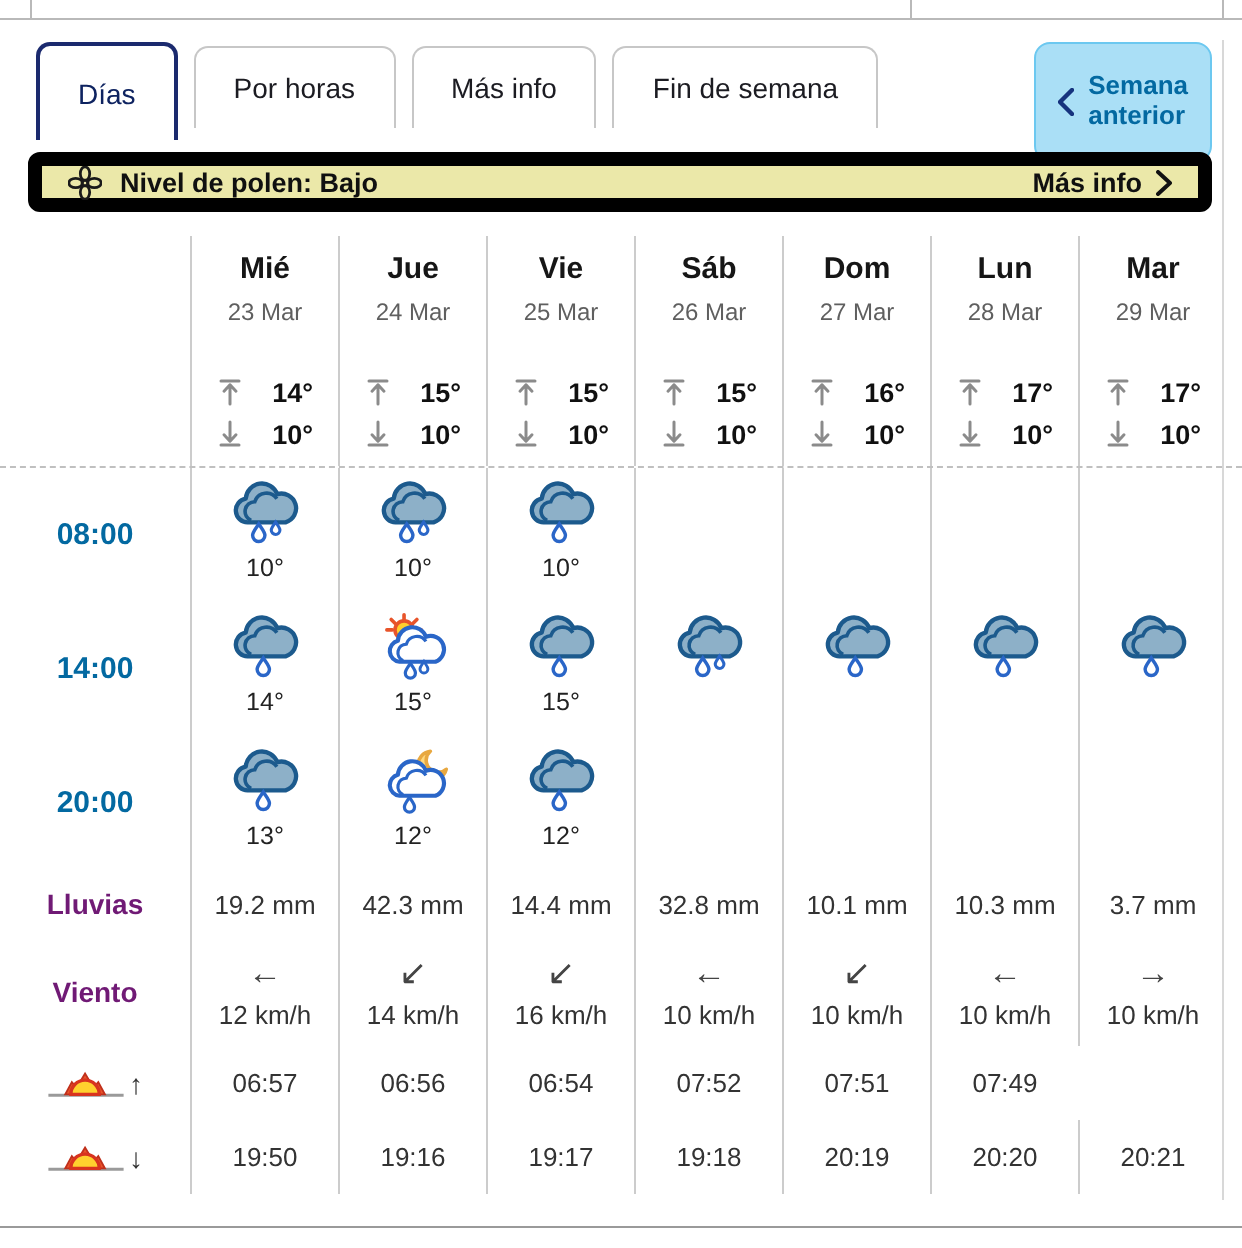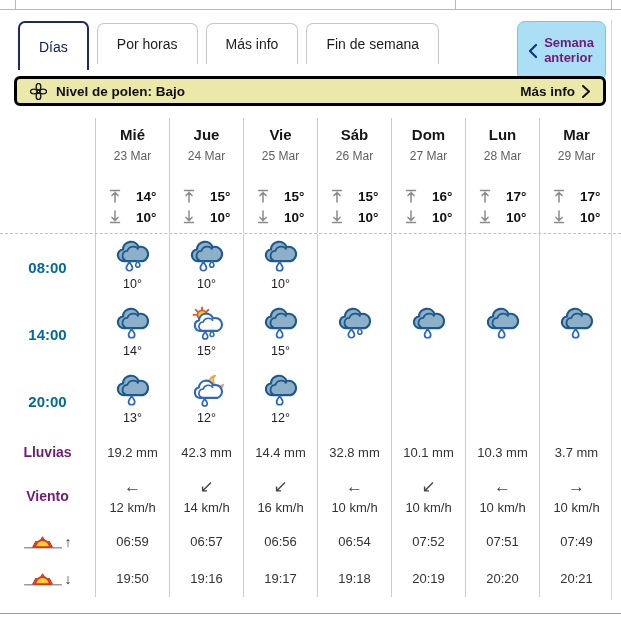--- a/index.html
+++ b/index.html
@@ -14,26 +14,26 @@
 
   
   .tabbar{position:absolute;top:21px;left:18px;width:588px;display:flex;align-items:flex-start;}
   .tab{box-sizing:border-box;margin-top:2px;height:41px;display:flex;align-items:center;
        padding:0 19px;background:#fff;border:1px solid #c7c7c7;border-bottom:none;
        border-radius:7px 7px 0 0;font-size:14px;color:#1c1c22;margin-right:8px;cursor:pointer;}
   .tab.active{margin-top:0;height:49px;border:2px solid #1b2a6e;border-bottom:none;
        color:#0e2360;font-weight:normal;}
   .prev-week{box-sizing:border-box;margin-left:auto;height:60px;display:flex;align-items:center;gap:7px;
        padding:0 11px;background:#aadff6;border:1px solid #6cc8f0;border-radius:8px;
-       color:#701a75;font-weight:bold;font-size:13px;line-height:1.12;cursor:pointer;}
+       color:#0369a1;font-weight:bold;font-size:13px;line-height:1.12;cursor:pointer;}
   .prev-week .txt{display:flex;flex-direction:column;}
 
   
   .pollen{position:absolute;top:76px;left:14px;width:592px;height:30px;box-sizing:border-box;
-       background:#ebe8a9;border:3px solid #000000;border-radius:6px;
+       background:#ebe8a9;border:7px solid #000000;border-radius:6px;
        display:flex;align-items:center;padding:0 13px;font-size:13.5px;color:#101010;}
   .pollen .plabel{margin-left:9px;font-weight:bold;}
   .pollen .plink{margin-left:auto;font-weight:bold;display:flex;align-items:center;gap:7px;cursor:pointer;}
 
   
   .table{position:absolute;top:118px;left:0;width:613px;}
   .row{display:grid;grid-template-columns:95px repeat(7,74px);}
   .row > div{box-sizing:border-box;display:flex;flex-direction:column;align-items:center;}
   .row > div:not(:first-child){border-left:1px solid #ccc;}
   .r-head{height:62px;}
@@ -464,23 +464,20 @@
   </div>
 
   <div class="row r-sun">
     <div class="lab sunlab">
       <svg width="38" height="17" viewBox="0 0 40 18">
           <use href="#ihorizon"></use>
         </svg>
       <span class="sunarrow">↑</span>
     </div>
     <div>
-        <span class="val">06:59</span>
-      </div>
-    <div>
         <span class="val">06:57</span>
       </div>
     <div>
         <span class="val">06:56</span>
       </div>
     <div>
         <span class="val">06:54</span>
       </div>
     <div>
         <span class="val">07:52</span>

